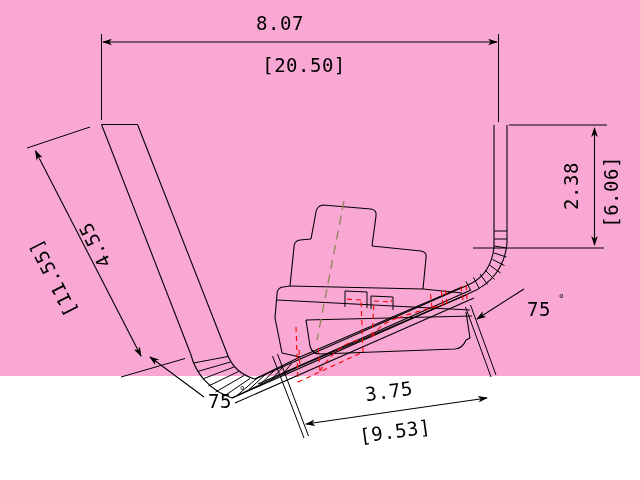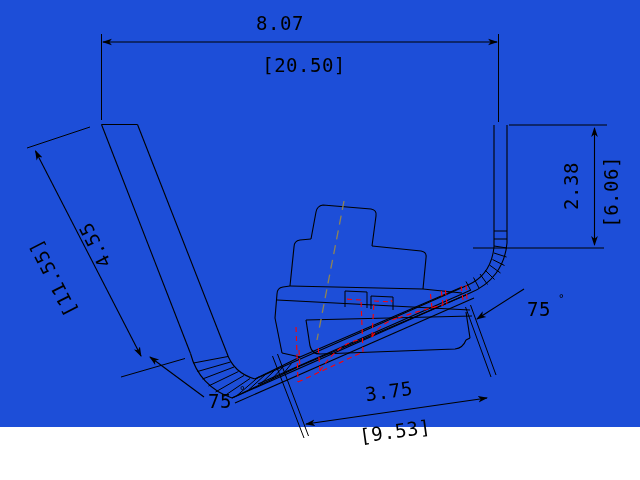--- a/index.html
+++ b/index.html
@@ -9,22 +9,22 @@
   }
   body {
     width: 640px;
     height: 480px;
     overflow: hidden;
     font-family: "DejaVu Sans Mono", monospace;
   }
   #drawing-canvas {
     position: relative;
     width: 640px;
-    height: 427px;
-    background: #1d4ed8;
+    height: 376px;
+    background: #f9a8d4;
   }
   svg.cad {
     position: absolute;
     top: 0;
     left: 0;
     width: 640px;
     height: 480px;
     display: block;
   }
   .dimtext {

